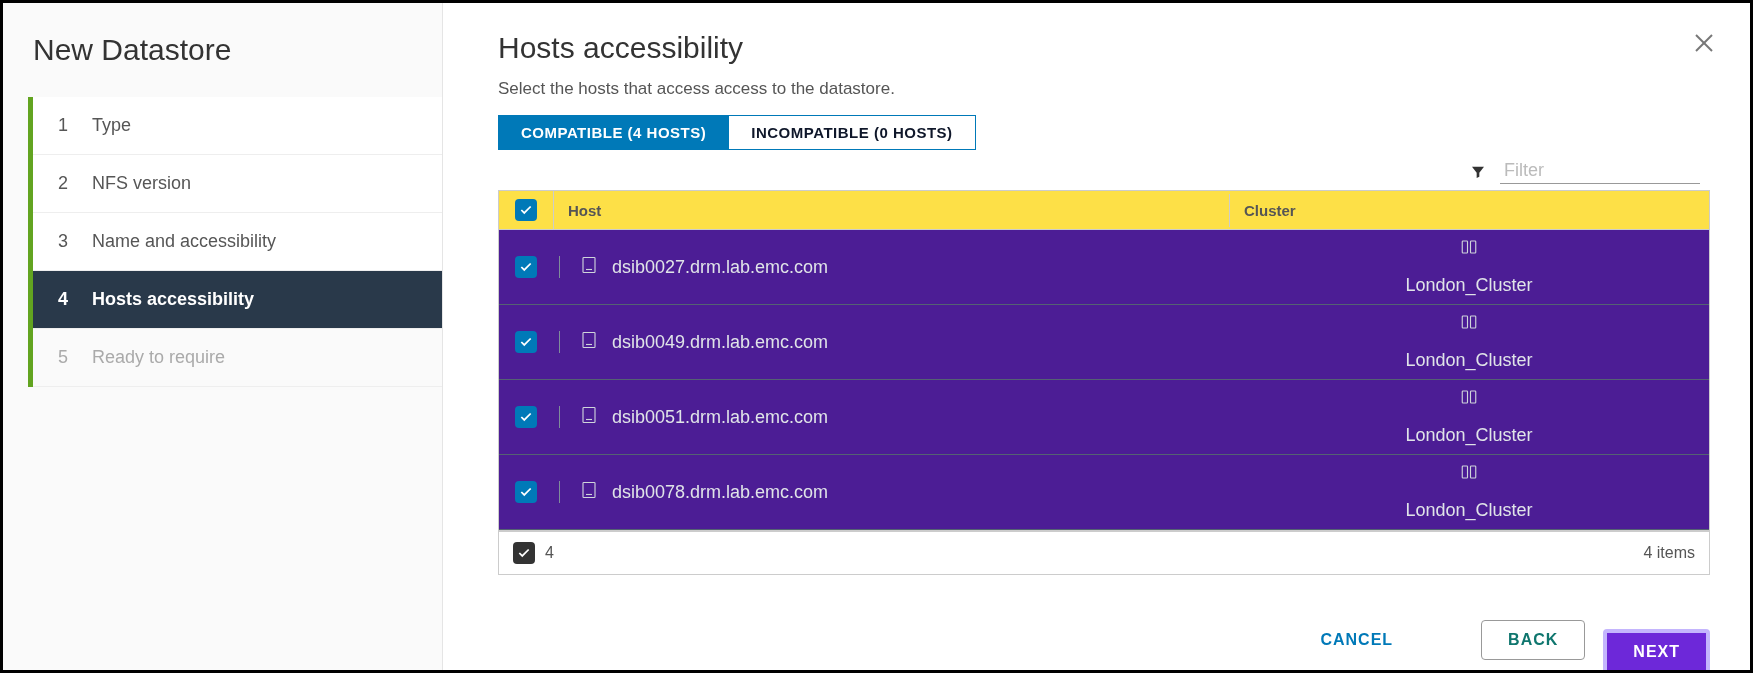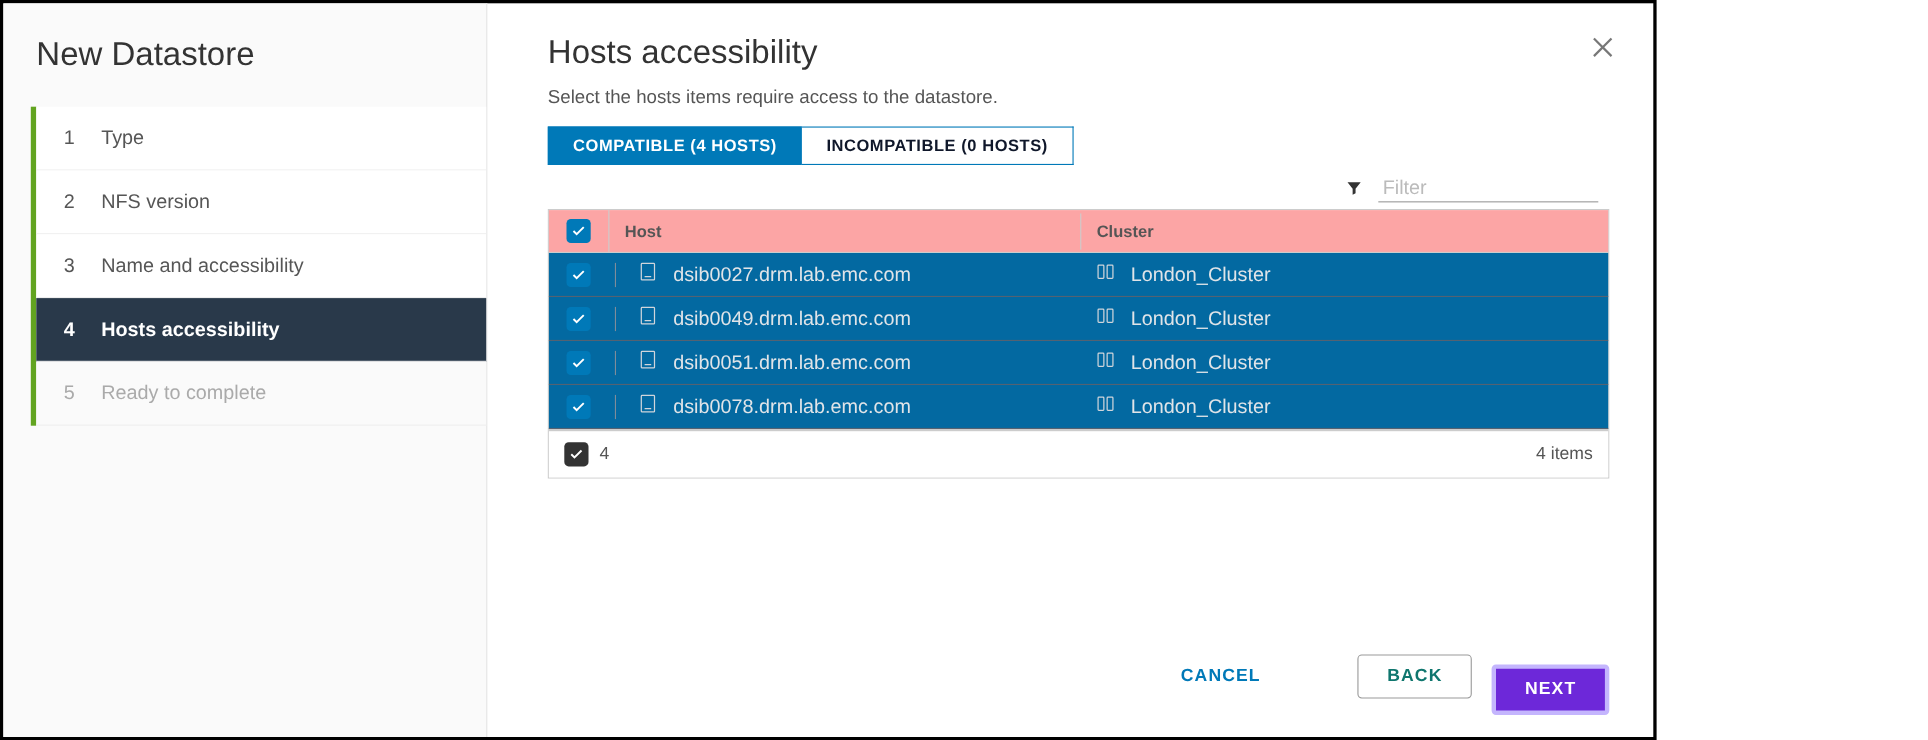--- a/index.html
+++ b/index.html
@@ -1,17 +1,17 @@
 <!DOCTYPE html>
 <html><head>
 <meta charset="utf-8">
 <style>
   * { box-sizing: border-box; margin: 0; padding: 0; font-family: -apple-system, BlinkMacSystemFont, "Segoe UI", Arial, sans-serif; }
   body { background: #fff; }
-  .frame { border: 3px solid #000; width: 1506px; height: 673px; display: flex; overflow: hidden; }
+  .frame { border: 3px solid #000; width: 1753px; height: 673px; display: flex; overflow: hidden; }
   
   .sidebar { width: 440px; background: #fafafa; border-right: 1px solid #e5e5e5; padding: 30px 0 0 0; }
   .sidebar-title { font-size: 30px; font-weight: 300; color: #333; padding: 0 30px 30px 30px; }
   .steps { border-left: 5px solid #62a420; margin-left: 25px; }
   .step { padding: 18px 25px; font-size: 18px; color: #565656; background: #fff; border-bottom: 1px solid #eee; cursor: default; display: flex; gap: 14px; }
   .step .num { width: 20px; }
   .step.active { background: #29394a; color: #fff; font-weight: 600; }
   .step.disabled { color: #aaa; background: #fafafa; }
   
   .main { flex: 1; padding: 28px 40px 20px 55px; display: flex; flex-direction: column; position: relative; }
@@ -22,33 +22,33 @@
   .tab { padding: 8px 22px; font-size: 15px; font-weight: 600; letter-spacing: .5px; border: 1px solid #0079b8; cursor: pointer; }
   .tab.active { background: #0079b8; color: #fff; }
   .tab.inactive { background: #fff; color: #0f172a; border-left: none; }
   .filter-row { display: flex; justify-content: flex-end; align-items: flex-end; gap: 14px; padding-right: 10px; margin-bottom: 6px; }
   .filter-icon svg { width: 16px; height: 16px; fill: #333; }
   .filter-input { border: none; border-bottom: 1px solid #999; font-size: 18px; color: #777; width: 200px; padding: 2px 4px; outline: none; }
   .filter-input::placeholder { color: #bbb; }
   
   .table-wrap { border: 1px solid #ccc; }
   .thead, .trow { display: flex; align-items: center; }
-  .thead { background: #fca5a5; border-bottom: 1px solid #ccc; }
+  .thead { background: #fde047; border-bottom: 1px solid #ccc; }
   .col-check { width: 54px; display: flex; justify-content: center; padding: 8px 0; }
   .col-sep { width: 1px; background: #ccc; align-self: stretch; }
   .col-host { flex: 1; padding: 8px 14px; display: flex; align-items: center; gap: 14px; }
   .col-cluster { width: 480px; padding: 8px 14px; display: flex; align-items: center; gap: 14px; border-left: 1px solid #ccc; }
   .thead .col-host, .thead .col-cluster { font-size: 15px; font-weight: 600; color: #555; }
   .cbx { width: 22px; height: 22px; border-radius: 4px; display: flex; align-items: center; justify-content: center; cursor: pointer; }
   .cbx svg { width: 14px; height: 14px; fill: #fff; }
   .cbx.blue { background: #0079b8; }
   .cbx.dark { background: #333; }
-  .trow { background: #0369a1; color: #e0e4e8; border-bottom: 1px solid #546272; font-size: 18px; }
+  .trow { background: #4c1d95; color: #e0e4e8; border-bottom: 1px solid #546272; font-size: 18px; }
   .trow:last-child { border-bottom: none; }
-  .trow .col-cluster { border-left: none; }
+  .trow .col-cluster { border-left: none; flex-direction: column; }
   .row-sep { width: 1px; height: 22px; background: #7f8c9a; margin: 0 6px; }
   .host-icon svg, .cluster-icon svg { width: 18px; height: 18px; fill: none; stroke: #d0d5db; stroke-width: 1.5; }
   .tfoot { display: flex; align-items: center; padding: 10px 14px; font-size: 16px; color: #555; border-top: 2px solid #ccc; background: #fff; }
   .tfoot .spacer { flex: 1; }
   
   .footer { margin-top: auto; display: flex; justify-content: flex-end; align-items: center; gap: 18px; padding-top: 30px; }
   .btn { padding: 10px 26px; font-size: 16px; font-weight: 600; letter-spacing: 1px; border-radius: 4px; cursor: pointer; }
   .btn.cancel { background: none; border: none; color: #0079b8; text-align: center; }
   .btn.back { background: #fff; border: 1px solid #999; color: #0f766e; margin-left: 44px; }
   .btn.next { background: #6d28d9; border: 4px solid #c4b5fd; color: #fff; margin-top: 24px; }
@@ -72,34 +72,34 @@
       <div class="step">
         <span class="num">3</span>
         <span>Name and accessibility</span>
       </div>
       <div class="step active">
         <span class="num">4</span>
         <span>Hosts accessibility</span>
       </div>
       <div class="step disabled">
         <span class="num">5</span>
-        <span>Ready to complete</span>
+        <span>Ready to require</span>
       </div>
     </div>
   </div>
 
   <div class="main">
     <div class="close-x">
       <svg viewBox="0 0 24 24" width="24" height="24">
           <line x1="4" y1="4" x2="20" y2="20" stroke="#777" stroke-width="2"></line>
           <line x1="20" y1="4" x2="4" y2="20" stroke="#777" stroke-width="2"></line>
         </svg>
     </div>
     <div class="main-title">Hosts accessibility</div>
-    <div class="main-sub">Select the hosts items require access to the datastore.</div>
+    <div class="main-sub">Select the hosts that access access to the datastore.</div>
 
     <div class="tabs">
       <div class="tab active">COMPATIBLE (4 HOSTS)</div>
       <div class="tab inactive">INCOMPATIBLE (0 HOSTS)</div>
     </div>
 
     <div class="filter-row">
       <span class="filter-icon">
         <svg viewBox="0 0 24 24">
             <path d="M3 4h18l-7 9v6l-4 2v-8L3 4z"></path>

